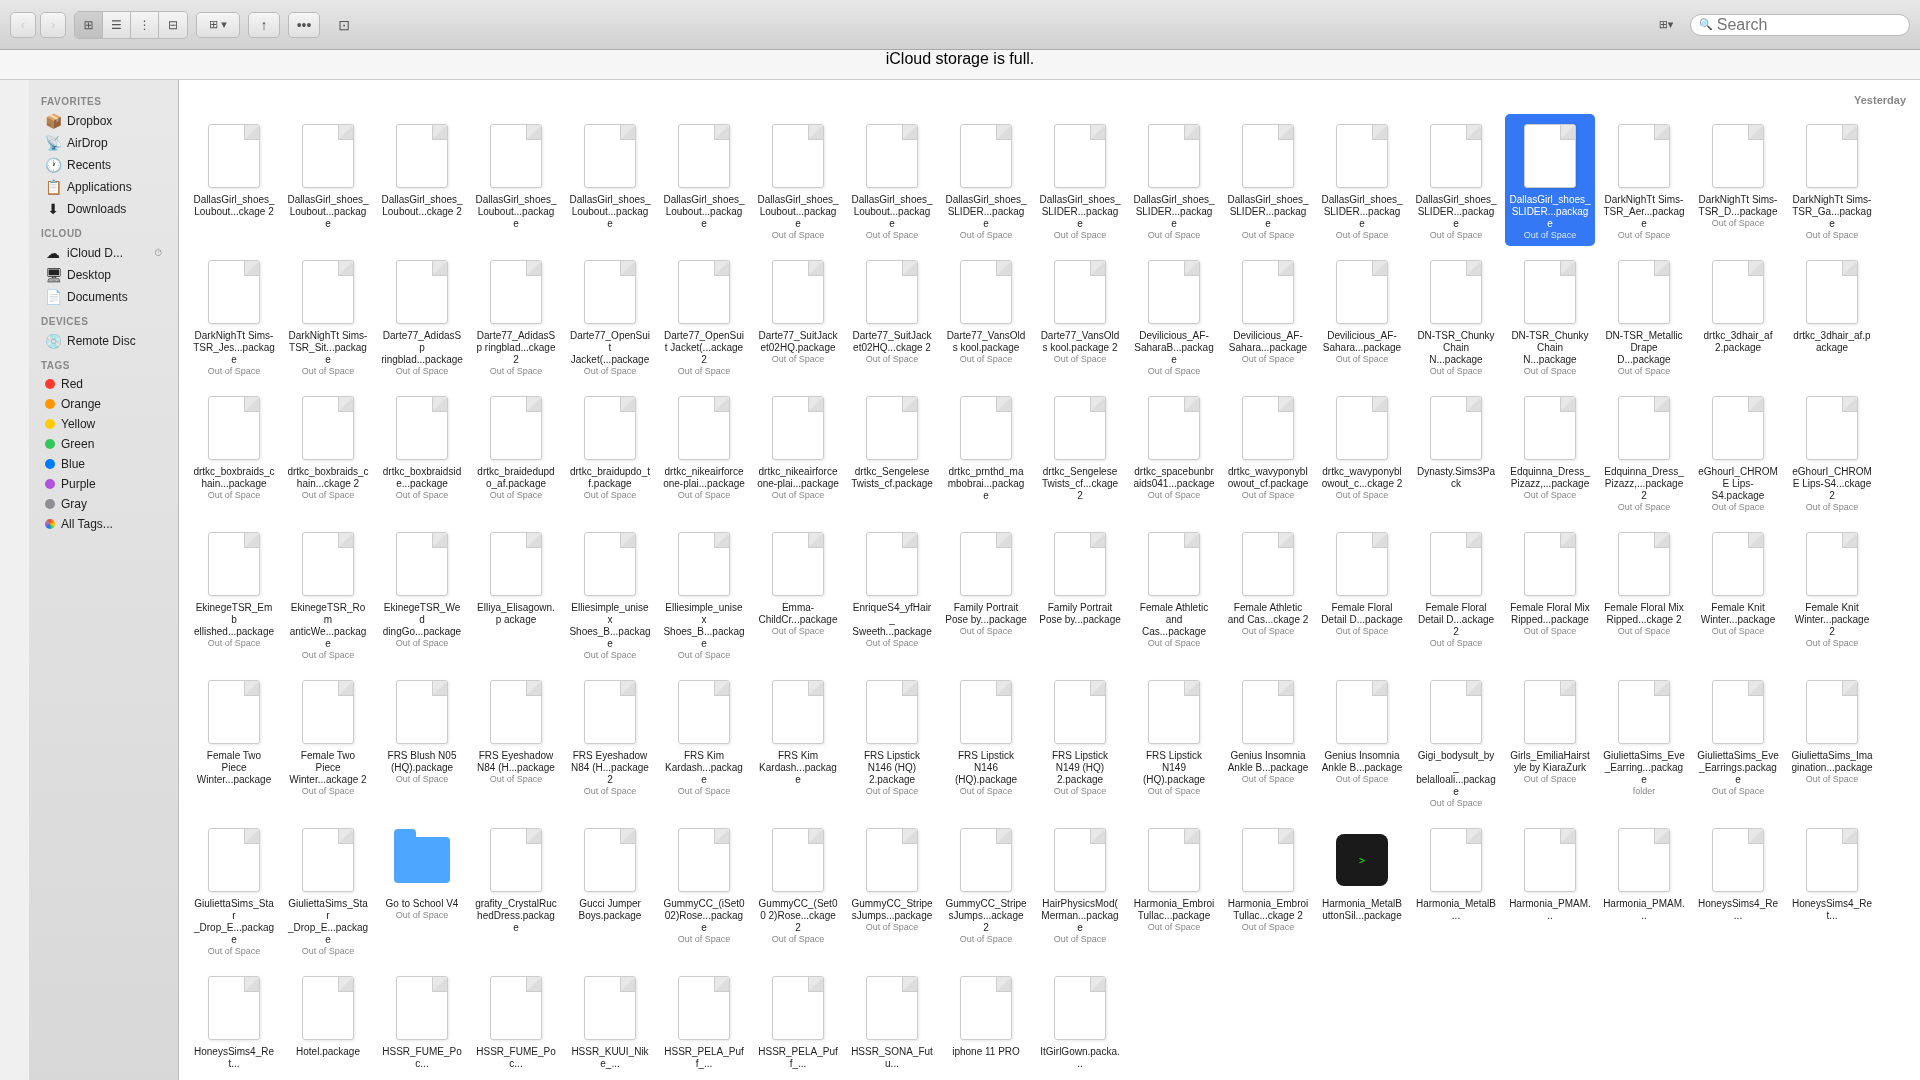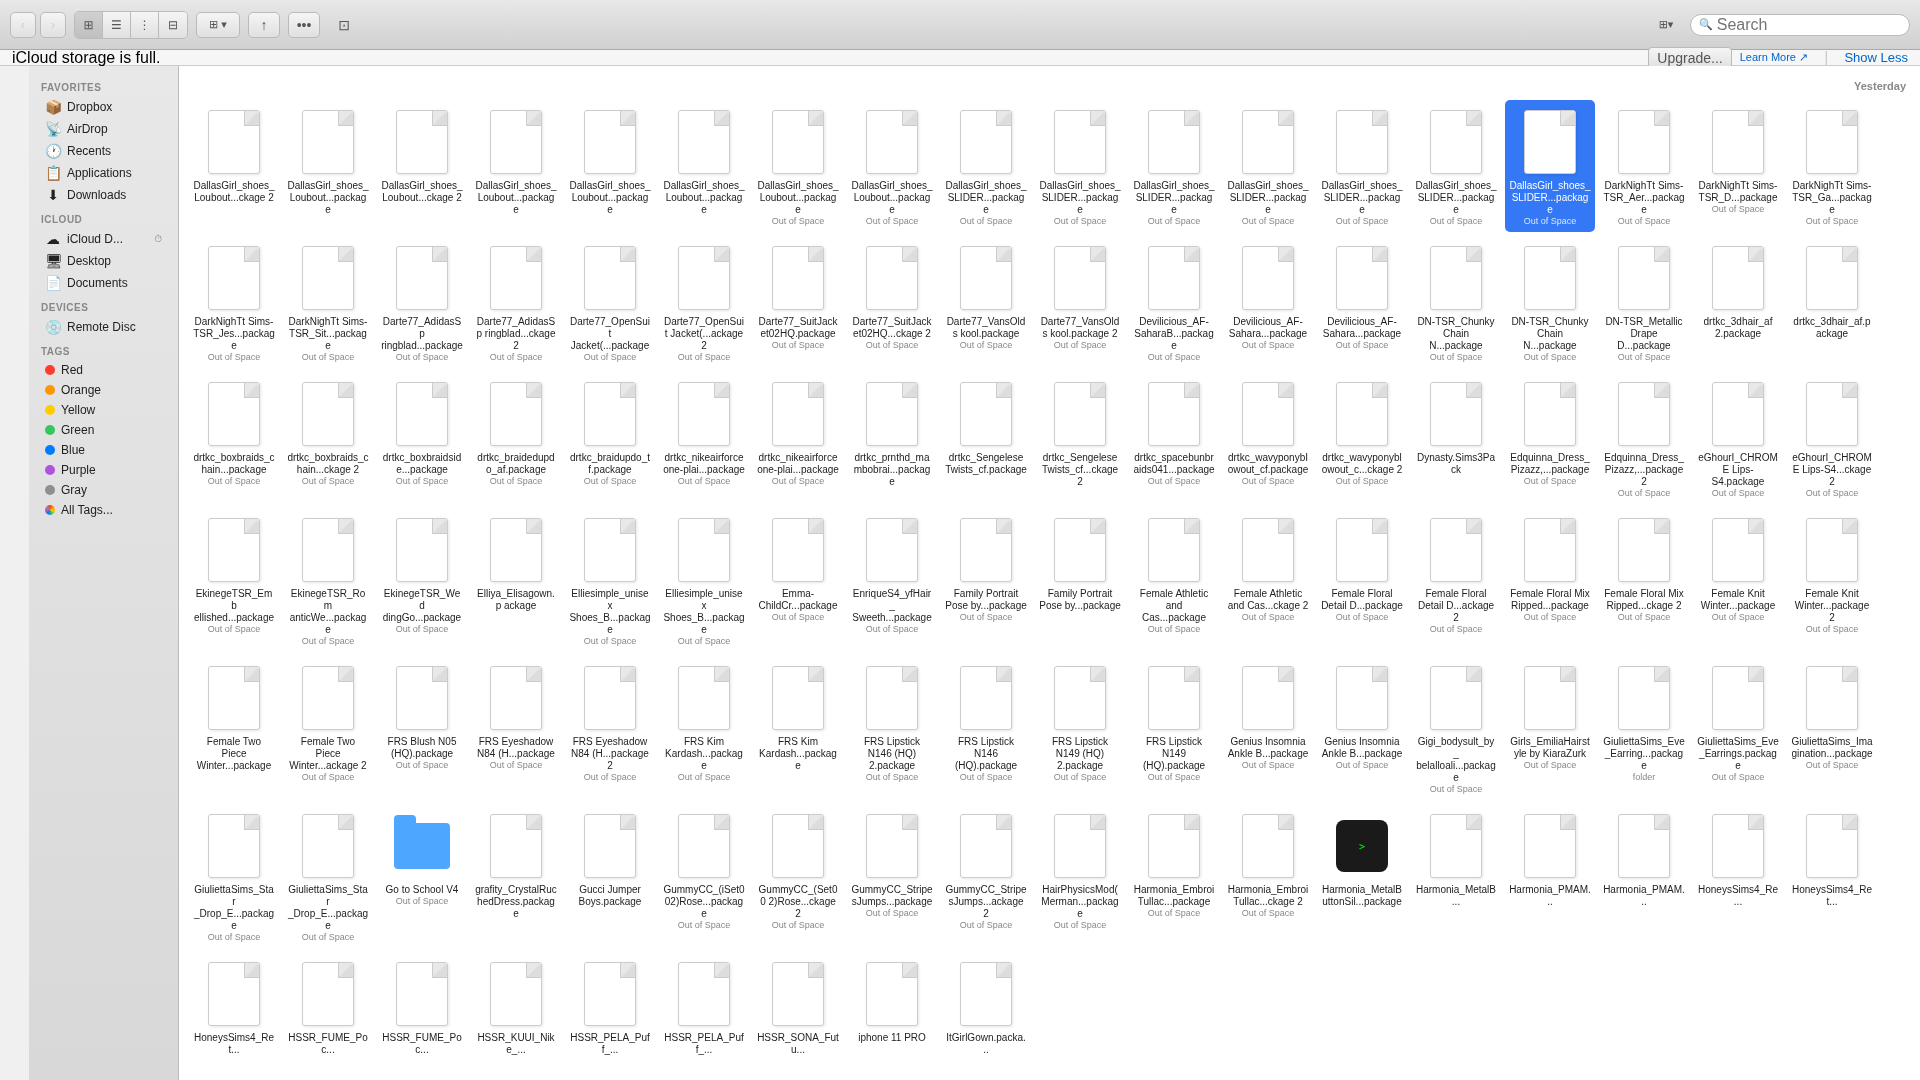--- a/index.html
+++ b/index.html
@@ -103,25 +103,26 @@
     .icon-area {
       width: 32px; height: 26px;
       display: flex; align-items: center; justify-content: center;
       font-size: 14px; color: #555;
     }
 
     
     .icloud-banner {
       background: #f6f6f6;
       border-bottom: 1px solid #ccc;
-      height: 16px;
+      height: 30px;
       display: flex;
       align-items: center;
       padding: 0 12px;
       gap: 8px;
+      flex-direction: column;
     }
     .upgrade-btn {
       font-size: 14px;
       color: #555;
       background: linear-gradient(to bottom, #f5f5f5, #e0e0e0);
       border: 1px solid #bbb;
       border-radius: 4px;
       padding: 2px 8px;
       cursor: pointer;
     }
@@ -715,27 +716,27 @@
           <div class="file-icon">
             <div class="doc-icon"></div>
           </div>
           <div class="file-name">drtkc_nikeairforce one-plai...package</div>
           <div class="file-status">Out of Space</div>
         </div>
         <div class="file-item">
           <div class="file-icon">
             <div class="doc-icon"></div>
           </div>
+          <div class="file-name">drtkc_Sengelesе Twists_cf.package</div>
+        </div>
+        <div class="file-item">
+          <div class="file-icon">
+            <div class="doc-icon"></div>
+          </div>
           <div class="file-name">drtkc_prnthd_ma mbobrai...package</div>
-        </div>
-        <div class="file-item">
-          <div class="file-icon">
-            <div class="doc-icon"></div>
-          </div>
-          <div class="file-name">drtkc_Sengelesе Twists_cf.package</div>
         </div>
         <div class="file-item">
           <div class="file-icon">
             <div class="doc-icon"></div>
           </div>
           <div class="file-name">drtkc_Sengelesе Twists_cf...ckage 2</div>
         </div>
         <div class="file-item">
           <div class="file-icon">
             <div class="doc-icon"></div>
@@ -1160,20 +1161,26 @@
         <div class="file-item">
           <div class="file-icon">
             <div class="doc-icon"></div>
           </div>
           <div class="file-name">HoneysSims4_Ret...</div>
         </div>
         <div class="file-item">
           <div class="file-icon">
             <div class="doc-icon"></div>
           </div>
+          <div class="file-name">Hotel.package</div>
+        </div>
+        <div class="file-item">
+          <div class="file-icon">
+            <div class="doc-icon"></div>
+          </div>
           <div class="file-name">HSSR_FUME_Poc...</div>
         </div>
         <div class="file-item">
           <div class="file-icon">
             <div class="doc-icon"></div>
           </div>
           <div class="file-name">HSSR_FUME_Poc...</div>
         </div>
         <div class="file-item">
           <div class="file-icon">

